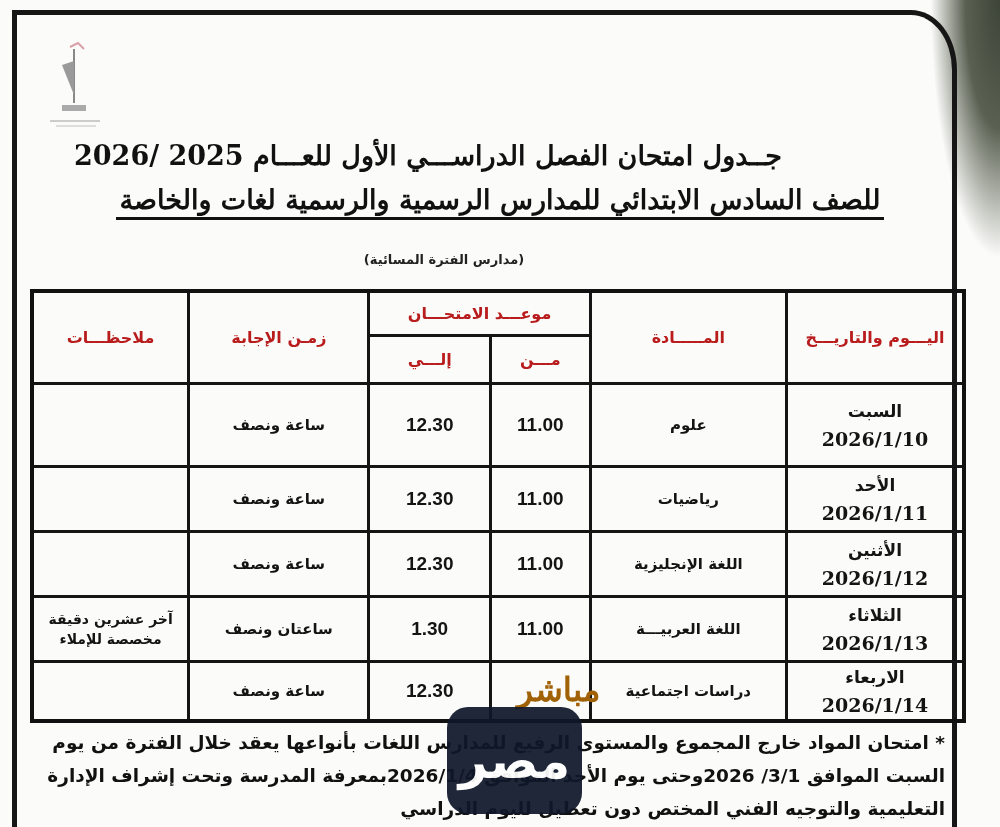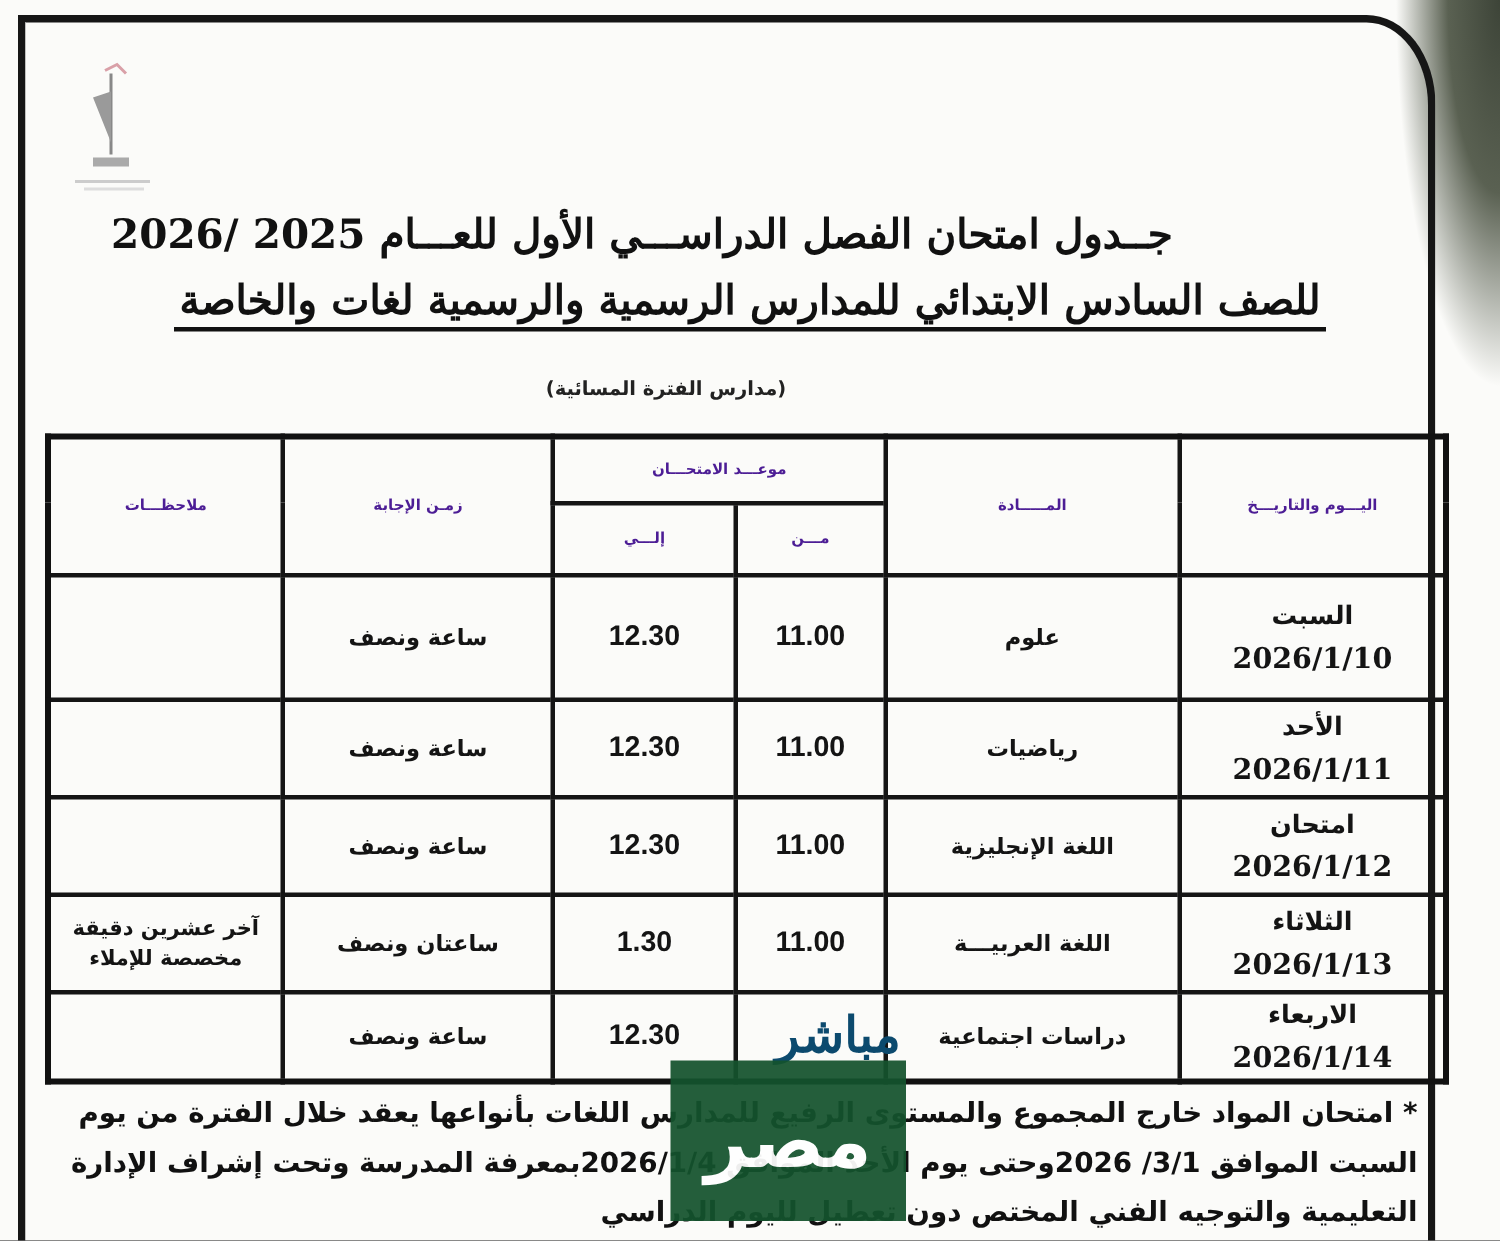--- a/index.html
+++ b/index.html
@@ -43,47 +43,47 @@
   }
   table.sched {
     position:absolute; left:30px; top:289px; width:936px; height:430px;
     border-collapse:collapse; direction:rtl;
     border:4px solid #111;
   }
   table.sched th, table.sched td {
     border:3px solid #151515; text-align:center; vertical-align:middle;
     font-weight:bold; padding:0;
   }
-  table.sched th { font-size:10px; color:#4c1d95; }
+  table.sched th { font-size:16px; color:#b91c1c; }
   .c-day { width:178px; }
   .c-subj { width:197px; }
   .c-from { width:100px; }
   .c-to { width:122px; }
   .c-dur { width:181px; }
   .c-notes { width:157px; }
   td.day { font-family:"DejaVu Serif", serif; font-size:20px; line-height:28px; }
   td.day .dname { font-family:"DejaVu Sans", sans-serif; font-size:17px; display:block; }
   td.day .ddate { display:block; font-size:19px; }
   td.subj { font-size:15px; }
   td.time { font-family:Liberation Sans, sans-serif; font-size:19px; }
   td.dur { font-size:15px; }
   td.notes { font-size:14px; line-height:20px; }
   .footnote {
     position:absolute; left:35px; right:55px; top:726px; direction:rtl; text-align:right;
     font-weight:bold; font-size:18.5px; line-height:33px; color:#111;
   }
   .wm-top {
     position:absolute; left:517px; top:670px;
     font-family:Liberation Serif, serif; font-weight:bold; font-size:33px;
-    color:#0c4a6e; letter-spacing:-1px; direction:rtl;
+    color:#a16207; letter-spacing:-1px; direction:rtl;
   }
   .wm-box {
-    position:absolute; left:447px; top:707px; width:157px; height:107px;
-    background:#14532d; opacity:0.93;
-    display:flex; align-items:center; justify-content:center;
+    position:absolute; left:447px; top:707px; width:135px; height:107px;
+    background:#0f172a; opacity:0.93;
+    display:flex; align-items:center; justify-content:center;border-radius:21px;
   }
   .wm-box span {
     color:#fff; font-weight:bold; font-size:50px; direction:rtl;
     font-family:"DejaVu Sans", sans-serif;
   }
 </style>
 </head>
 <body>
 
 <div class="photo-edge"></div>
@@ -147,21 +147,21 @@
           <span class="ddate">2026/1/11</span>
         </td>
       <td class="subj">رياضيات</td>
       <td class="time">11.00</td>
       <td class="time">12.30</td>
       <td class="dur">ساعة ونصف</td>
       <td class="notes"></td>
     </tr>
     <tr style="height:65px">
       <td class="day">
-          <span class="dname">امتحان</span>
+          <span class="dname">الأثنين</span>
           <span class="ddate">2026/1/12</span>
         </td>
       <td class="subj">اللغة الإنجليزية</td>
       <td class="time">11.00</td>
       <td class="time">12.30</td>
       <td class="dur">ساعة ونصف</td>
       <td class="notes"></td>
     </tr>
     <tr style="height:65px">
       <td class="day">

